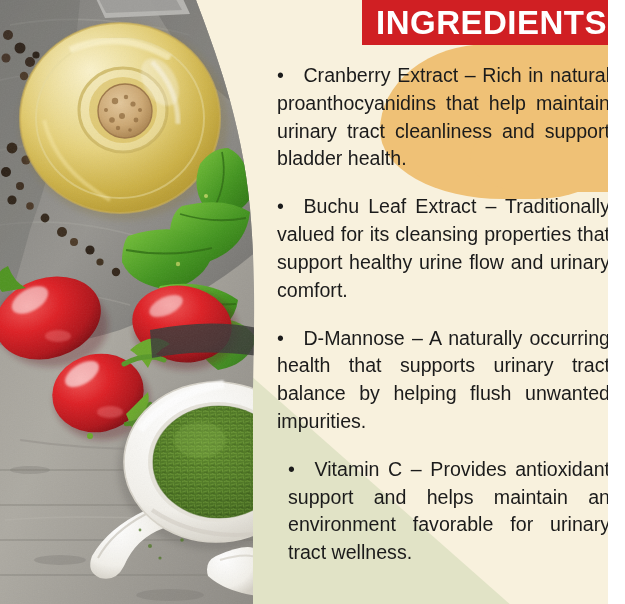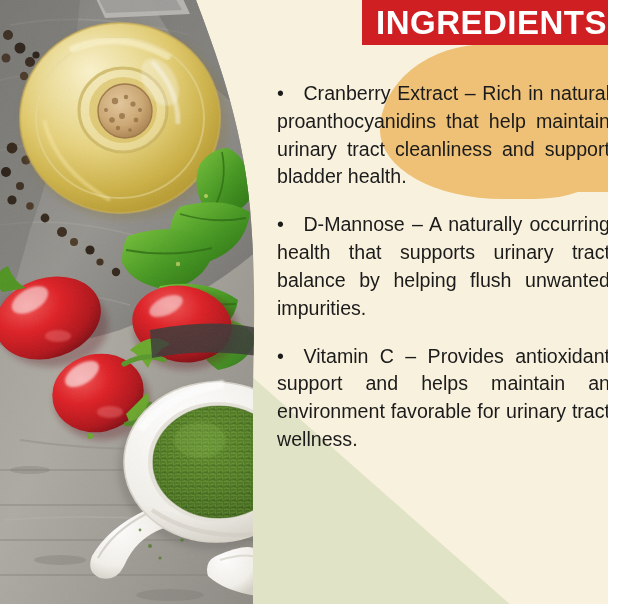--- a/index.html
+++ b/index.html
@@ -86,34 +86,34 @@
     font-weight: bold;
     letter-spacing: 0.5px;
     line-height: 1;
     white-space: nowrap;
   }
 
   
   .ingredients-list {
     position: absolute;
     left: 277px;
-    top: 80px;
+    top: 62px;
     width: 333px;
   }
   .ingredient-item {
     color: #1B1B1B;
     font-size: 19.6px;
     line-height: 1.42;
     text-align: justify;
     text-align-last: left;
     margin: 0 0 20px 0;
     -webkit-hyphens: none;
     hyphens: none;
   }
-  .ingredient-item:last-child { margin-bottom: 0; }
+  .ingredient-item:last-child { margin-bottom: 0; margin-left: 11px; }
   .ing-bullet {
     display: inline;
     font-size: 19.6px;
   }
 </style>
 </head>
 <body>
 
 <div id="poster">
 
@@ -346,20 +346,21 @@
   </div>
 
   <div class="header-banner">
     <div class="header-title">INGREDIENTS</div>
   </div>
 
   <div class="ingredients-list">
 
     <p class="ingredient-item"><span class="ing-bullet">•  </span><span>Cranberry Extract – Rich in natural proanthocyanidins that help maintain urinary tract cleanliness and support bladder health.</span></p>
 
+    <p class="ingredient-item"><span class="ing-bullet">•  </span><span>Buchu Leaf Extract – Traditionally valued for its cleansing properties that support healthy urine flow and urinary comfort.</span></p>
 
     <p class="ingredient-item"><span class="ing-bullet">•  </span><span>D-Mannose – A naturally occurring health that supports urinary tract balance by helping flush unwanted impurities.</span></p>
 
     <p class="ingredient-item"><span class="ing-bullet">•  </span><span>Vitamin C – Provides antioxidant support and helps maintain an environment favorable for urinary tract wellness.</span></p>
 
   </div>
 
 </div>
 
 </body></html>

